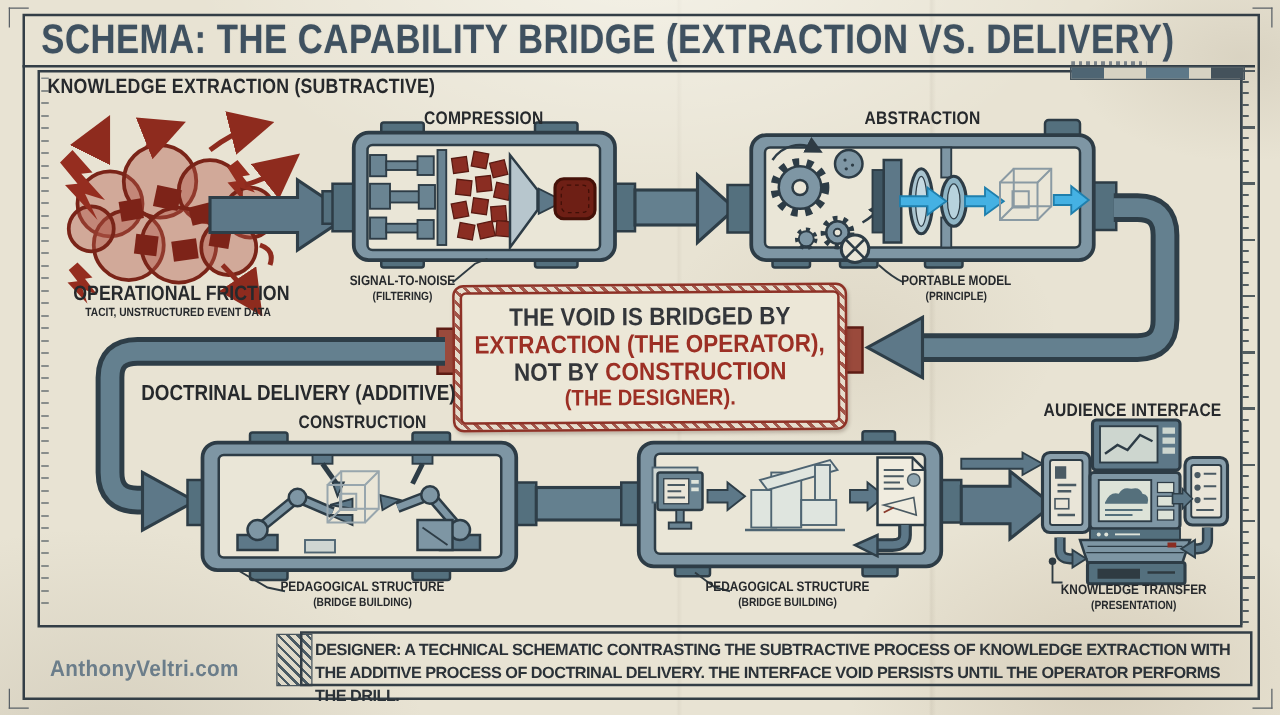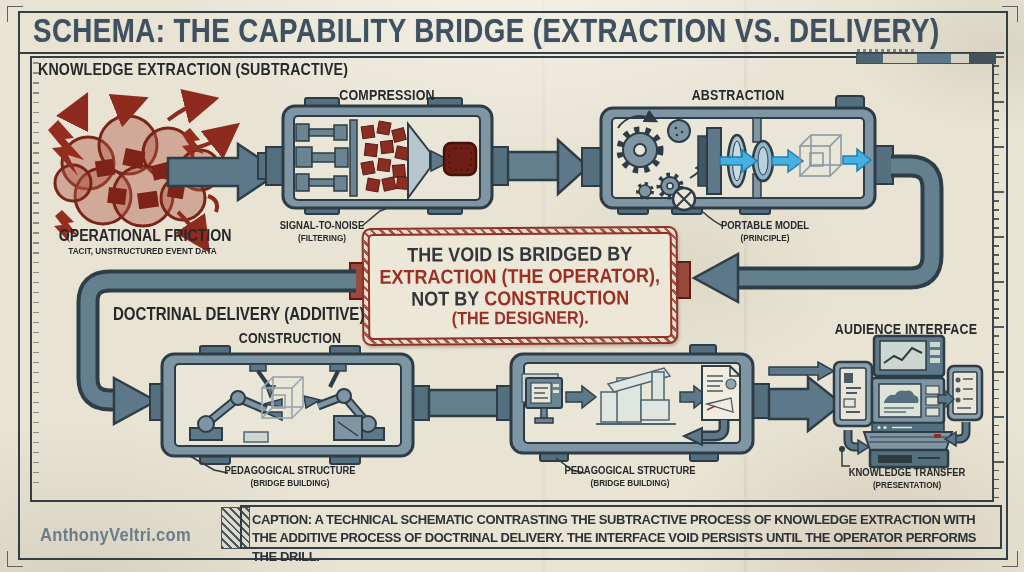--- a/index.html
+++ b/index.html
@@ -438,18 +438,18 @@
 
   <div class="lbl ctr ann cx" style="left:545px;top:464px;width:170px;">PEDAGOGICAL STRUCTURE</div>
   <div class="lbl ctr ann-sub cx" style="left:545px;top:477px;width:170px;">(BRIDGE BUILDING)</div>
 
   <div class="lbl ctr stage-title cx" style="left:816px;top:321px;width:180px;">AUDIENCE INTERFACE</div>
   <div class="lbl ctr ann cx" style="left:822px;top:466px;width:170px;">KNOWLEDGE TRANSFER</div>
   <div class="lbl ctr ann-sub cx" style="left:822px;top:479px;width:170px;">(PRESENTATION)</div>
 
   <div class="abs caption-hatch"></div>
   <div class="abs caption-box">
-    <span>CAPTION:</span>
+    <span>DESIGNER:</span>
     <span>A TECHNICAL SCHEMATIC CONTRASTING THE SUBTRACTIVE PROCESS OF KNOWLEDGE EXTRACTION WITH THE ADDITIVE PROCESS OF DOCTRINAL DELIVERY. THE INTERFACE VOID PERSISTS UNTIL THE OPERATOR PERFORMS THE DRILL.</span>
   </div>
 
   <div class="abs watermark">AnthonyVeltri.com</div>
 </div>
 
 </body></html>

